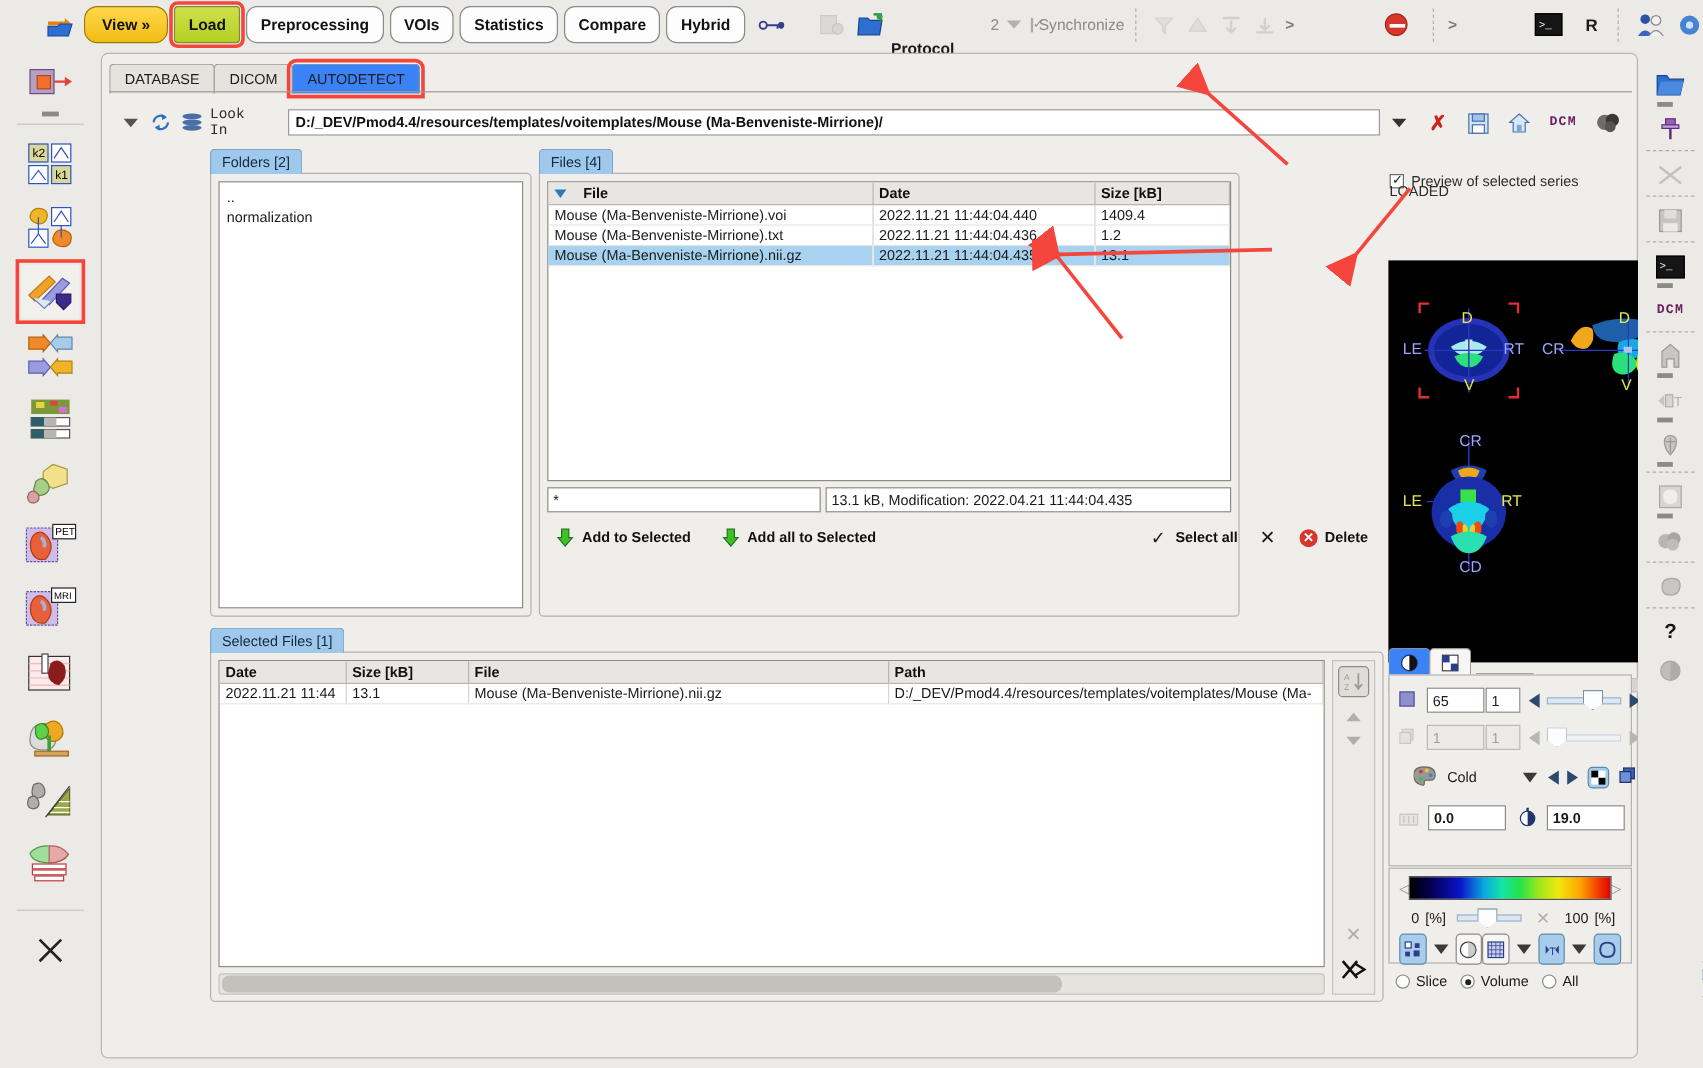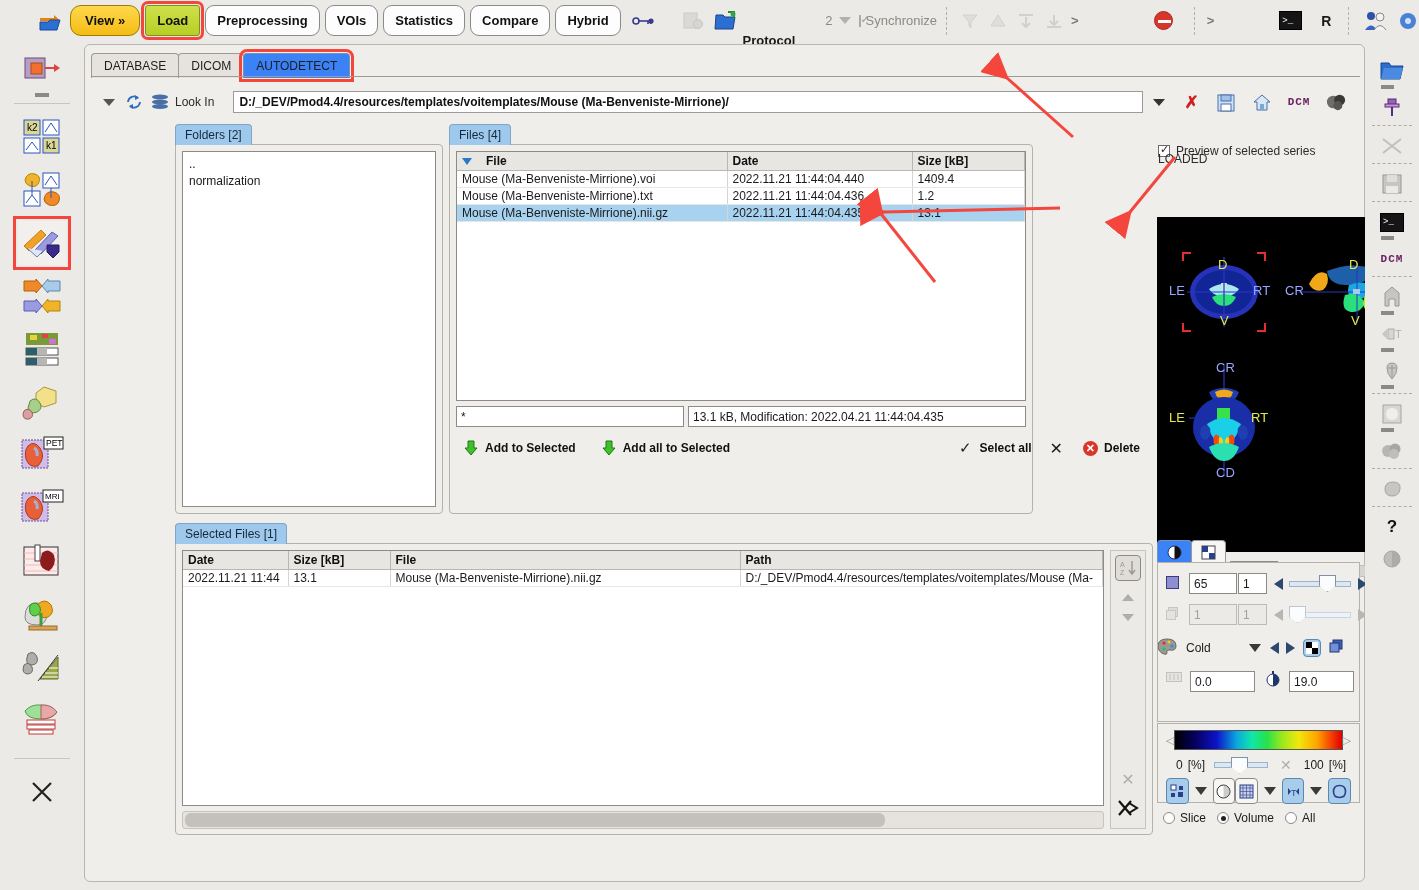--- a/index.html
+++ b/index.html
@@ -71,21 +71,21 @@
     margin-right:-1px; cursor:pointer; color:#1d1d1d;
   }
   .tab.active { background:#3b82f6; border-color:#6f97b8;align-items:center; }
   .tabline { position:absolute; left:6px; top:31px; width:1269px; height:1px; background:#9d9a95; }
 
   
   .lookin { position:absolute; left:8px; top:42px; width:1265px; height:30px; display:flex; align-items:center; }
   .tri-down { width:0;height:0;border-left:6px solid transparent;border-right:6px solid transparent;border-top:7px solid #555; margin:0 10px 0 10px; cursor:pointer;}
   .refresh-ico { width:18px; height:18px; margin-right:8px; }
   .stack-ico { width:18px; height:16px; margin-right:6px; }
-  .lookin-lbl { font-size:12px; color:#2b2b2b; margin-right:19px; }
+  .lookin-lbl { font-size:12px; color:#2b2b2b; margin-right:19px;font-family:Liberation Mono, monospace; }
   .pathbox {
     flex:0 0 910px; height:22px; background:#fff; border:1px solid #9a9a9a;
     display:flex; align-items:center; padding:0 5px; font-size:12px; color:#111;
     font-weight:bold; overflow:hidden; white-space:nowrap;
   }
   .mini-tri { width:0;height:0;border-left:6px solid transparent;border-right:6px solid transparent;border-top:7px solid #333; margin:0 10px; cursor:pointer;}
   .x-red { color:#cc2222; font-size:17px; font-weight:bold; margin:0 9px; cursor:pointer; font-family:"Liberation Sans",sans-serif;}
   .ico-sm { width:20px; height:20px; margin:0 8px; display:inline-flex; align-items:center; justify-content:center; cursor:pointer;}
   .dcm-lbl { font-family:"Liberation Mono", monospace; font-size:11px; color:#6b2060; letter-spacing:1px; margin:0 8px; font-weight:bold;}
 
@@ -764,21 +764,21 @@
             <span>1</span>
           </div>
         <span class="tri-l dis" style="margin-left:7px;"></span>
         <div class="slider" style="width:62px; margin-left:6px;">
           <div class="track dis"></div>
             <div class="thumb" style="left:0px; border-color:#bcc8d4;"></div>
         </div>
         <span class="tri-r dis" style="margin-left:7px;"></span>
       </div>
 
-      <div style="position:absolute; left:0; top:75px; display:flex; align-items:center; width:188px;text-align:center;">
+      <div style="position:absolute; left:20px; top:75px; display:flex; align-items:center; width:188px;text-align:center;">
         <span>
           <svg width="19" height="17" viewBox="0 0 19 17">
               <path d="M9 1 q9 0 9 7 q0 5 -6 4 q-4 0 -3 3 q0 2 -3 1 q-6 -2 -6 -8 q0 -7 9 -7z" fill="#9a9894" stroke="#6b6964"></path>
               <circle cx="6" cy="5" r="1.6" fill="#e03030"></circle>
               <circle cx="11" cy="4" r="1.6" fill="#f0c81a"></circle>
               <circle cx="14" cy="8" r="1.6" fill="#2a8fe0"></circle>
               <circle cx="6" cy="11" r="1.6" fill="#2ac05a"></circle>
             </svg>
         </span>
         <span style="margin-left:9px; font-size:12px;">Cold</span>
@@ -795,21 +795,21 @@
             </svg>
         </span>
         <span style="margin-left:8px;">
           <svg width="17" height="16" viewBox="0 0 17 16">
               <rect x="4" y="1" width="9" height="9" fill="#3a5fc0" stroke="#22356b"></rect>
               <rect x="1" y="4" width="9" height="9" fill="#6f8fd8" stroke="#22356b"></rect>
             </svg>
         </span>
       </div>
 
-      <div style="position:absolute; left:8px; top:108px; display:flex; align-items:flex-start; width:188px;">
+      <div style="position:absolute; left:8px; top:108px; display:flex; align-items:flex-end; width:188px;font-weight:bold;">
         <span style="opacity:.5"><svg width="16" height="12" viewBox="0 0 16 12">
               <rect x="0.5" y="1.5" width="15" height="9" fill="#dedcd8" stroke="#9a9894"></rect>
               <path d="M4 3 V9 M8 3 V9 M12 3 V9" stroke="#9a9894"></path>
             </svg></span>
         <div class="numfield" style="width:72px; margin-left:8px;">
             <span>0.0</span>
           </div>
         <span style="margin-left:10px;"><svg width="16" height="16" viewBox="0 0 16 16">
               <circle cx="8" cy="9" r="6" fill="#fff" stroke="#22356b"></circle>
               <path d="M8 3 a6 6 0 0 1 0 12z" fill="#22356b"></path>

